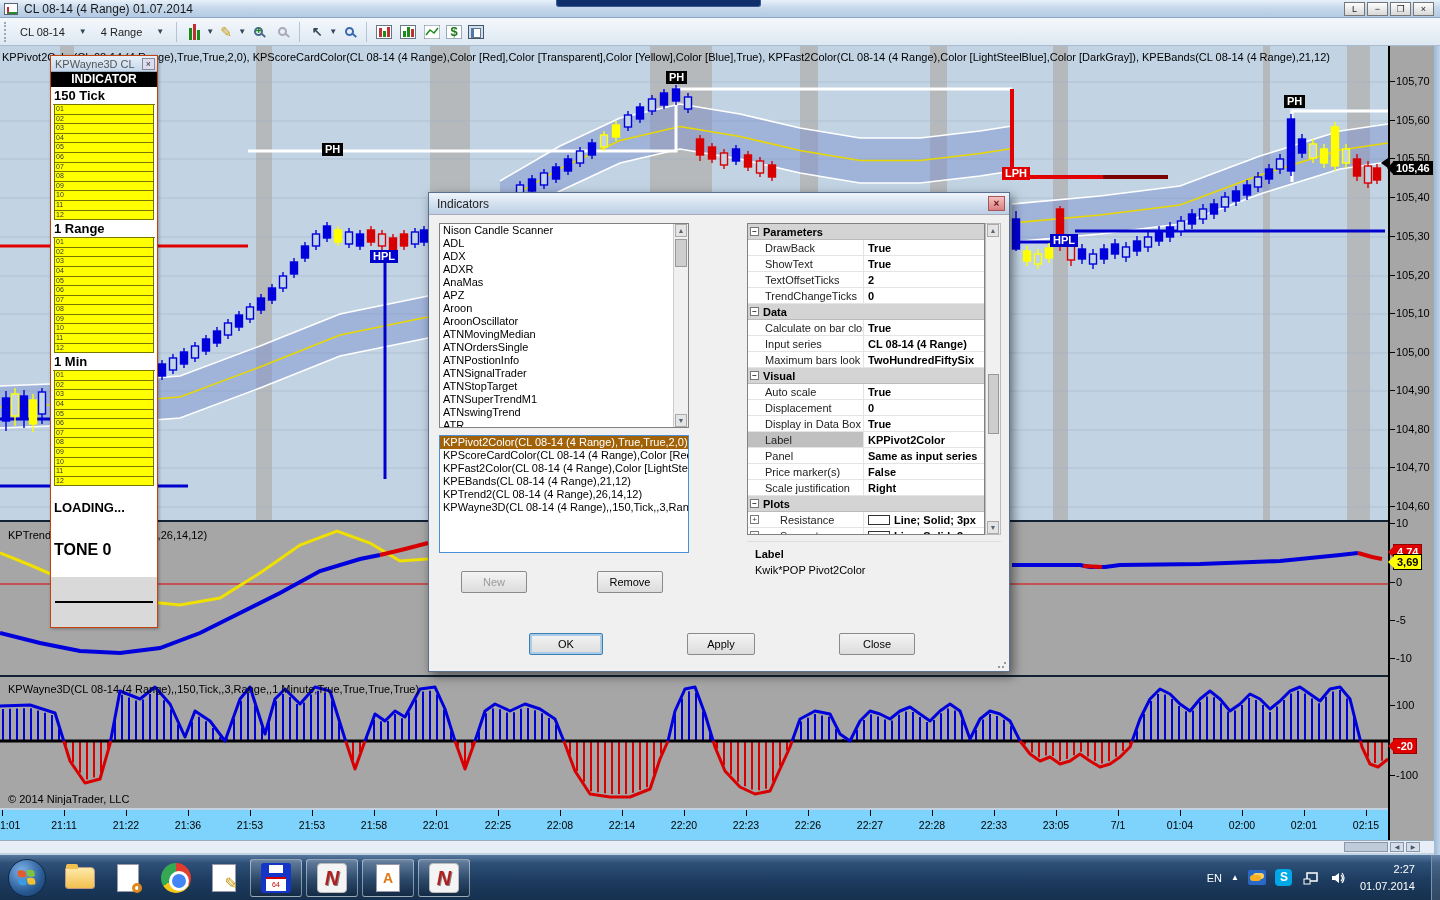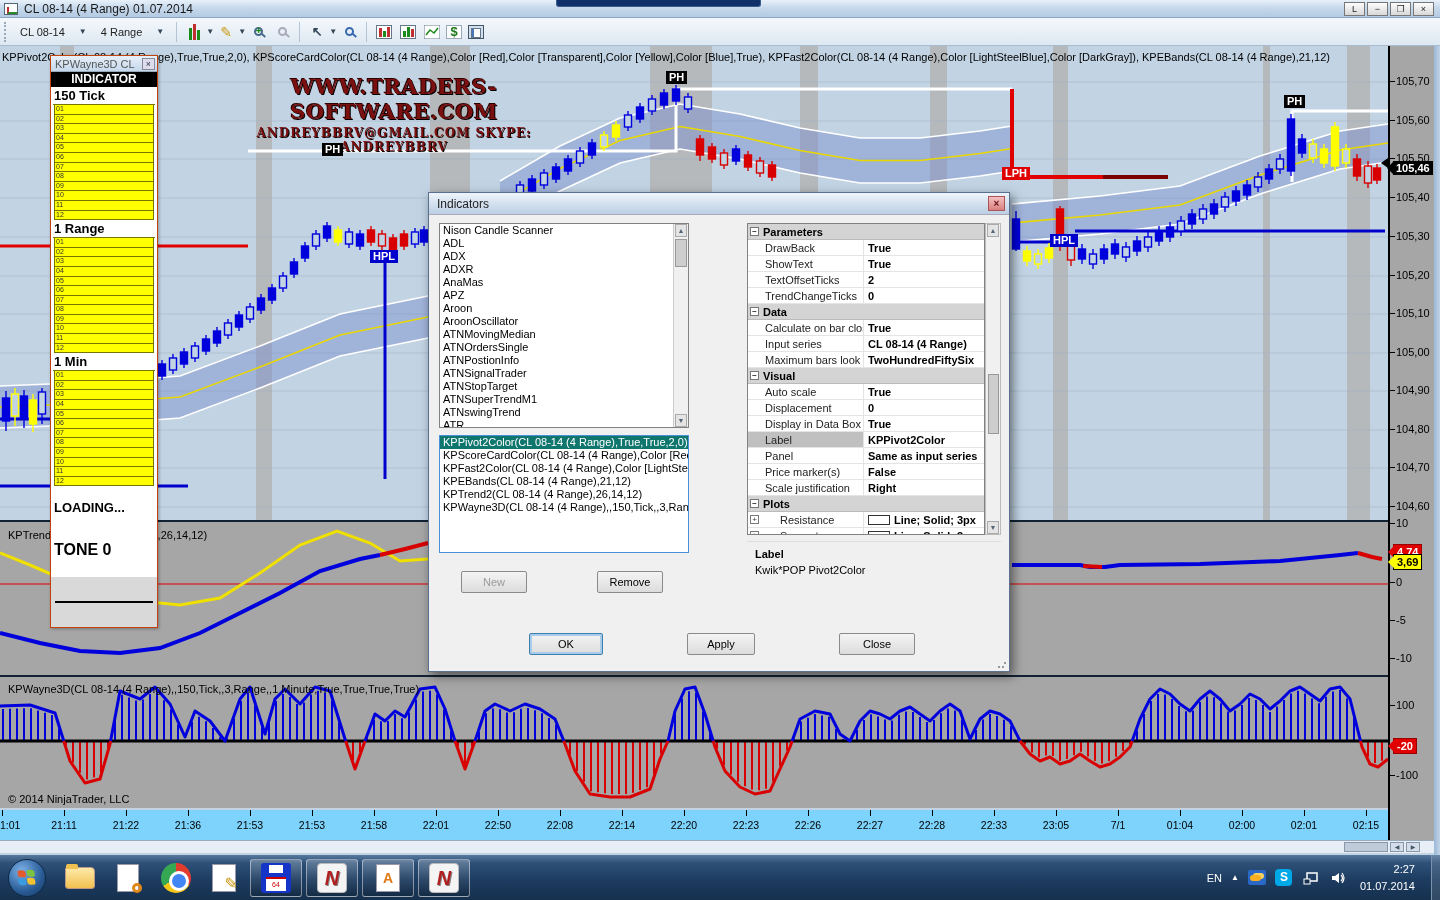--- a/index.html
+++ b/index.html
@@ -101,21 +101,21 @@
     border:1px solid #5a7090; box-shadow:3px 4px 10px rgba(0,0,0,.5); z-index:20; }
   #dlg .dtitle { height:22px; background:linear-gradient(180deg,#eef4fb,#cfdded 60%,#bccfe4); border-bottom:1px solid #aab;
     display:flex; align-items:center; padding:0 4px 0 8px; font-size:12px; color:#222; }
   #dlg .dtitle .t { flex:1; }
   #dlg .dtitle .x { width:17px; height:15px; background:linear-gradient(180deg,#f5c0c0,#d98080); border:1px solid #a55;
     color:#611; font-size:10px; text-align:center; line-height:13px; font-weight:bold; }
   .listbox { position:absolute; background:#fff; border:1px solid #828282; font-size:11px; overflow:hidden; }
   #list-avail { left:10px; top:30px; width:250px; height:205px; }
   #list-sel { left:10px; top:242px; width:250px; height:118px; border-color:#4a90d8; }
   .li { height:13px; line-height:13px; padding-left:3px; white-space:nowrap; color:#000; }
-  .li.selected { background:#0f766e; color:#fff; }
+  .li.selected { background:#a16207; color:#fff; }
   .vscroll { position:absolute; right:0; top:0; bottom:0; width:15px; background:#f0f0f0; border-left:1px solid #ccc; }
   .vscroll .a { position:absolute; left:1px; width:12px; height:13px; background:#e4e4e4; border:1px solid #aaa; font-size:7px; text-align:center; line-height:12px; color:#567; }
   .vscroll .th { position:absolute; left:1px; width:12px; background:#cdcdcd; border:1px solid #999; }
   .btn { position:absolute; background:linear-gradient(180deg,#f4f4f4,#dcdcdc); border:1px solid #8a8a8a; border-radius:2px;
     font-size:11px; color:#000; text-align:center; line-height:20px; }
   .btn.disabled { color:#9a9a9a; }
   .btn.focused { border:1px solid #3c7fb1; box-shadow:0 0 0 2px #a8cbe8 inset; }
   #props { position:absolute; left:318px; top:30px; width:238px; height:312px; background:#fff; border:1px solid #828282; overflow:hidden; font-size:11px; }
   #props-scroll { position:absolute; left:556px; top:30px; width:16px; height:312px; background:#f0f0f0; border:1px solid #bbb; }
   .psec { height:16px; background:#d4d4d4; border-bottom:1px solid #bbb; display:flex; align-items:center; font-weight:bold; }
@@ -459,24 +459,20 @@
         <line x1="1346" y1="98" x2="1346" y2="122" stroke="#ffff00" stroke-width="1.4"></line>
         <rect x="1342.5" y="103" width="7" height="14" fill="#c2d4e4" stroke="#ffff00" stroke-width="1.4"></rect>
         <line x1="1357" y1="108" x2="1357" y2="135" stroke="#d80000" stroke-width="1.4"></line>
         <rect x="1353.5" y="113" width="7" height="17" fill="#d80000" stroke="#d80000" stroke-width="1.4"></rect>
         <line x1="1368" y1="115" x2="1368" y2="142" stroke="#d80000" stroke-width="1.4"></line>
         <rect x="1364.5" y="120" width="7" height="17" fill="#c2d4e4" stroke="#d80000" stroke-width="1.4"></rect>
         <line x1="1377" y1="118" x2="1377" y2="138" stroke="#d80000" stroke-width="1.4"></line>
         <rect x="1373.5" y="122" width="7" height="12" fill="#d80000" stroke="#d80000" stroke-width="1.4"></rect>
         <polygon points="1381,117 1388,112 1388,122" fill="#000"></polygon>
       </svg>
-    <div id="watermark">
-      <div class="w1">WWW.TRADERS-SOFTWARE.COM</div>
-      <div class="w2">ANDREYBBRV@GMAIL.COM   SKYPE: ANDREYBBRV</div>
-    </div>
     <div id="pivlabs">
         <div class="pivlab ph" style="left: 322px; top: 97px;">PH</div>
         <div class="pivlab ph" style="left: 666px; top: 25px;">PH</div>
         <div class="pivlab ph" style="left: 1284px; top: 49px;">PH</div>
         <div class="pivlab lph" style="left: 1002px; top: 121px;">LPH</div>
         <div class="pivlab hpl" style="left: 370px; top: 204px;">HPL</div>
         <div class="pivlab hpl" style="left: 1050px; top: 188px;">HPL</div>
       </div>
     <div class="sep" style="top:474px"></div>
     <svg id="svg-p2" width="1388" height="153" style="top:476px">
@@ -773,21 +769,21 @@
       <div class="tlab" style="left: 188px;">21:36</div>
       <div class="tmark" style="left: 250px;"></div>
       <div class="tlab" style="left: 250px;">21:53</div>
       <div class="tmark" style="left: 312px;"></div>
       <div class="tlab" style="left: 312px;">21:53</div>
       <div class="tmark" style="left: 374px;"></div>
       <div class="tlab" style="left: 374px;">21:58</div>
       <div class="tmark" style="left: 436px;"></div>
       <div class="tlab" style="left: 436px;">22:01</div>
       <div class="tmark" style="left: 498px;"></div>
-      <div class="tlab" style="left: 498px;">22:50</div>
+      <div class="tlab" style="left: 498px;">22:25</div>
       <div class="tmark" style="left: 560px;"></div>
       <div class="tlab" style="left: 560px;">22:08</div>
       <div class="tmark" style="left: 622px;"></div>
       <div class="tlab" style="left: 622px;">22:14</div>
       <div class="tmark" style="left: 684px;"></div>
       <div class="tlab" style="left: 684px;">22:20</div>
       <div class="tmark" style="left: 746px;"></div>
       <div class="tlab" style="left: 746px;">22:23</div>
       <div class="tmark" style="left: 808px;"></div>
       <div class="tlab" style="left: 808px;">22:26</div>

